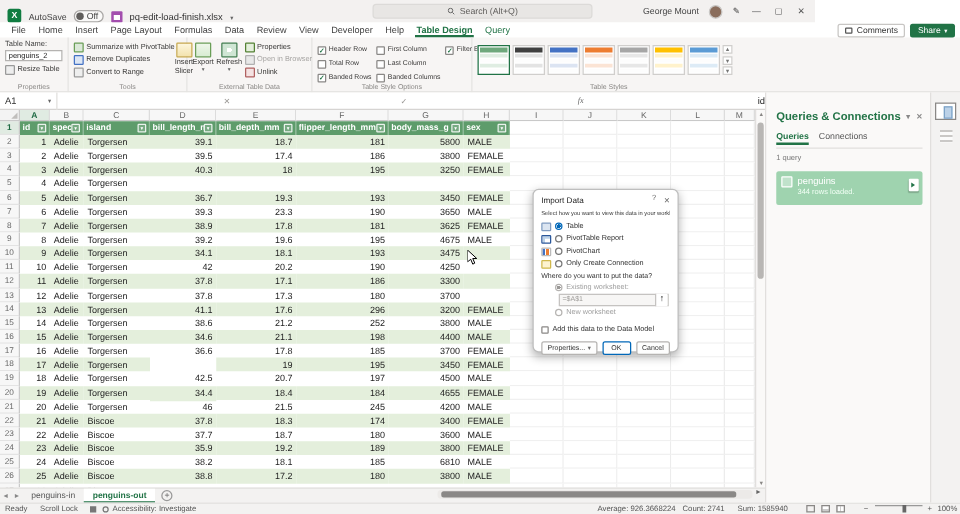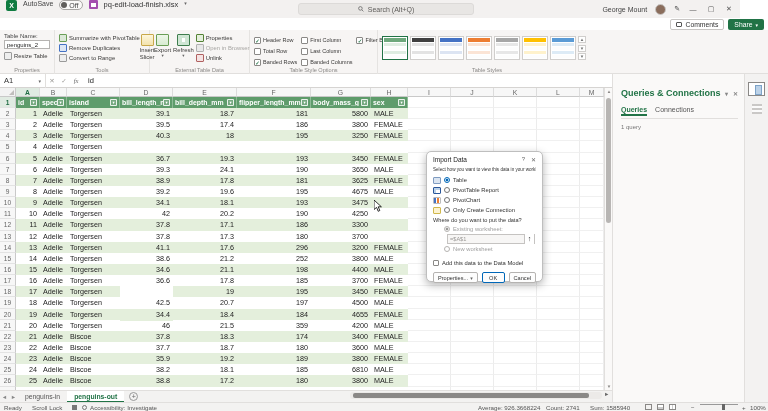--- a/index.html
+++ b/index.html
@@ -1,21 +1,21 @@
 <!DOCTYPE html>
 <html><head>
 <meta charset="utf-8">
 <style>
   html,body{margin:0;padding:0;background:#ddd;}
   *{box-sizing:border-box;font-family:"Liberation Sans",sans-serif;}
   .app{position:relative;width:768px;height:411px;background:#fff;overflow:hidden;font-family:"Liberation Sans",sans-serif;}
   .abs{position:absolute;}
 
   
-  .titlebar{left:0;top:0;width:740px;height:18px;background:#f3f1f0;display:flex;align-items:flex-start;padding:0 6px;gap:6px;font-size:7px;color:#444;}
+  .titlebar{left:0;top:0;width:652px;height:18px;background:#f3f1f0;display:flex;align-items:flex-end;padding:0 6px;gap:6px;font-size:7px;color:#444;}
   .xlogo{width:11px;height:11px;background:#107c41;color:#fff;font-size:7px;font-weight:bold;display:flex;align-items:center;justify-content:center;border-radius:2px;}
   .toggle{display:flex;align-items:center;gap:2px;border:1px solid #a8a6a4;border-radius:6px;height:10px;padding:0 3px 0 1px;background:#faf9f8;}
   .knob{width:6px;height:6px;border-radius:50%;background:#605e5c;}
   .saveicon{width:9px;height:9px;background:#a34eae;border-radius:1px;position:relative;}
   .saveicon::after{content:"";position:absolute;left:2px;top:3px;width:5px;height:4px;background:#fff;}
   .fname{font-size:7.5px;color:#333;}
   .chev{font-size:5px;color:#666;}
   .searchpill{position:absolute;left:298px;top:3px;width:176px;height:12px;background:#e8e6e4;border:1px solid #dcdad8;border-radius:3px;display:flex;align-items:center;justify-content:center;gap:4px;color:#5f5d5b;font-size:7px;}
   .tb-right{position:absolute;right:6px;top:0;height:18px;display:flex;align-items:center;gap:8px;font-size:7px;color:#444;}
   .avatar{width:11px;height:11px;border-radius:50%;background:#8a6d5c;border:1px solid #c9c7c5;}
@@ -58,21 +58,21 @@
   .cbox{width:7px;height:7px;border:1px solid #8a8886;background:#fff;flex:none;font-size:5.5px;line-height:6px;text-align:center;color:#217346;font-weight:bold;border-radius:1px;}
   .gallery{display:flex;gap:2px;margin-top:3px;}
   .thumb{width:26px;height:24px;background:#fff;border:1px solid #d0cecc;padding:1px;}
   .thumb.selthumb{border:1.5px solid #217346;}
   .th-head{height:4px;margin-bottom:1px;}
   .th-line{height:3px;margin-bottom:1px;}
   .garrows{display:flex;flex-direction:column;justify-content:space-between;height:24px;margin-top:3px;margin-left:2px;font-size:4.5px;color:#777;}
   .garrows span{border:1px solid #d0cecc;background:#fff;width:8px;height:7px;text-align:center;line-height:6px;}
 
   
-  .fbar{left:0;top:74px;width:612px;height:14px;background:#fff;border-bottom:1px solid #d6d4d2;display:flex;align-items:center;font-size:7.5px;color:#333;}
+  .fbar{left:0;top:74px;width:612px;height:14px;background:#fff;border-bottom:1px solid #d6d4d2;display:flex;align-items:center;font-size:7.5px;color:#333;justify-content:space-between;}
   .namebox{width:46px;height:14px;border-right:1px solid #e1dfdd;display:flex;align-items:center;justify-content:space-between;padding:0 4px;}
   .fico{color:#9a9895;font-size:6.5px;width:12px;text-align:center;}
   .fx{font-style:italic;font-family:"Liberation Serif",serif;color:#666;}
   .fval{margin-left:6px;color:#222;}
 
   
   .gridwrap{left:0;top:88px;width:604px;height:302px;background:#fff;overflow:hidden;}
   .grow{display:flex;height:11.15px;}
   .grow.letters{height:9px;}
   .grow.thead{height:11px;}
@@ -190,20 +190,34 @@
     <div class="tb-right">
       <span>George Mount</span>
       <span class="avatar"></span>
       <span>✎</span>
       <span class="winbtn">—</span>
       <span class="winbtn">▢</span>
       <span class="winbtn">✕</span>
     </div>
   </div>
 
+  <div class="abs menubar" id="menu-items">
+      <div class="menu-item">File</div>
+      <div class="menu-item">Home</div>
+      <div class="menu-item">Insert</div>
+      <div class="menu-item">Page Layout</div>
+      <div class="menu-item">Formulas</div>
+      <div class="menu-item">Data</div>
+      <div class="menu-item">Review</div>
+      <div class="menu-item">View</div>
+      <div class="menu-item">Developer</div>
+      <div class="menu-item">Help</div>
+      <div class="menu-item active ctx">Table Design</div>
+      <div class="menu-item ctx">Query</div>
+    </div>
   <div class="mb-right">
     <div class="btn-comments">
         <span class="bubble"></span>
         <span>Comments</span>
       </div>
     <div class="btn-share">
         <span>Share</span>
         <span class="chev" style="color:#fff">▾</span>
       </div>
   </div>
@@ -514,21 +528,21 @@
         <div class="gcell empty" style="width: 43px;"></div>
         <div class="gcell empty" style="width: 43px;"></div>
         <div class="gcell empty" style="width: 24px;"></div>
       </div>
       <div class="grow data">
         <div class="grn">7</div>
         <div class="gcell c0" style="width: 24px;">6</div>
         <div class="gcell c1" style="width: 27px;">Adelie</div>
         <div class="gcell c2" style="width: 53px;">Torgersen</div>
         <div class="gcell c3" style="width: 53px;">39.3</div>
-        <div class="gcell c4" style="width: 64px;">24.1</div>
+        <div class="gcell c4" style="width: 64px;">23.3</div>
         <div class="gcell c5" style="width: 74px;">190</div>
         <div class="gcell c6" style="width: 60px;">3650</div>
         <div class="gcell c7" style="width: 37px;">MALE</div>
         <div class="gcell empty" style="width: 43px;"></div>
         <div class="gcell empty" style="width: 43px;"></div>
         <div class="gcell empty" style="width: 43px;"></div>
         <div class="gcell empty" style="width: 43px;"></div>
         <div class="gcell empty" style="width: 24px;"></div>
       </div>
       <div class="grow data band">
@@ -739,21 +753,21 @@
         <div class="gcell empty" style="width: 43px;"></div>
         <div class="gcell empty" style="width: 24px;"></div>
       </div>
       <div class="grow data">
         <div class="grn">21</div>
         <div class="gcell c0" style="width: 24px;">20</div>
         <div class="gcell c1" style="width: 27px;">Adelie</div>
         <div class="gcell c2" style="width: 53px;">Torgersen</div>
         <div class="gcell c3" style="width: 53px;">46</div>
         <div class="gcell c4" style="width: 64px;">21.5</div>
-        <div class="gcell c5" style="width: 74px;">359</div>
+        <div class="gcell c5" style="width: 74px;">245</div>
         <div class="gcell c6" style="width: 60px;">4200</div>
         <div class="gcell c7" style="width: 37px;">MALE</div>
         <div class="gcell empty" style="width: 43px;"></div>
         <div class="gcell empty" style="width: 43px;"></div>
         <div class="gcell empty" style="width: 43px;"></div>
         <div class="gcell empty" style="width: 43px;"></div>
         <div class="gcell empty" style="width: 24px;"></div>
       </div>
       <div class="grow data band">
         <div class="grn">22</div>
@@ -896,20 +910,28 @@
       <span class="pticons">
           <span>▾</span>
           <span>✕</span>
         </span>
     </div>
     <div class="ptabs">
       <span class="ptab active">Queries</span>
       <span class="ptab">Connections</span>
     </div>
     <div class="pcount">1 query</div>
+    <div class="qitem">
+      <span class="qico"></span>
+      <span>
+        <div class="qname">penguins</div>
+        <div class="qstat">344 rows loaded.</div>
+      </span>
+      <span class="qpeek"></span>
+    </div>
   </div>
 
   <div class="abs rail">
     <span class="railbtn sel"></span>
     <span class="railgrid"></span>
   </div>
 
   <div class="abs dialog">
     <div class="dlg-title">
         <span>Import Data</span>

